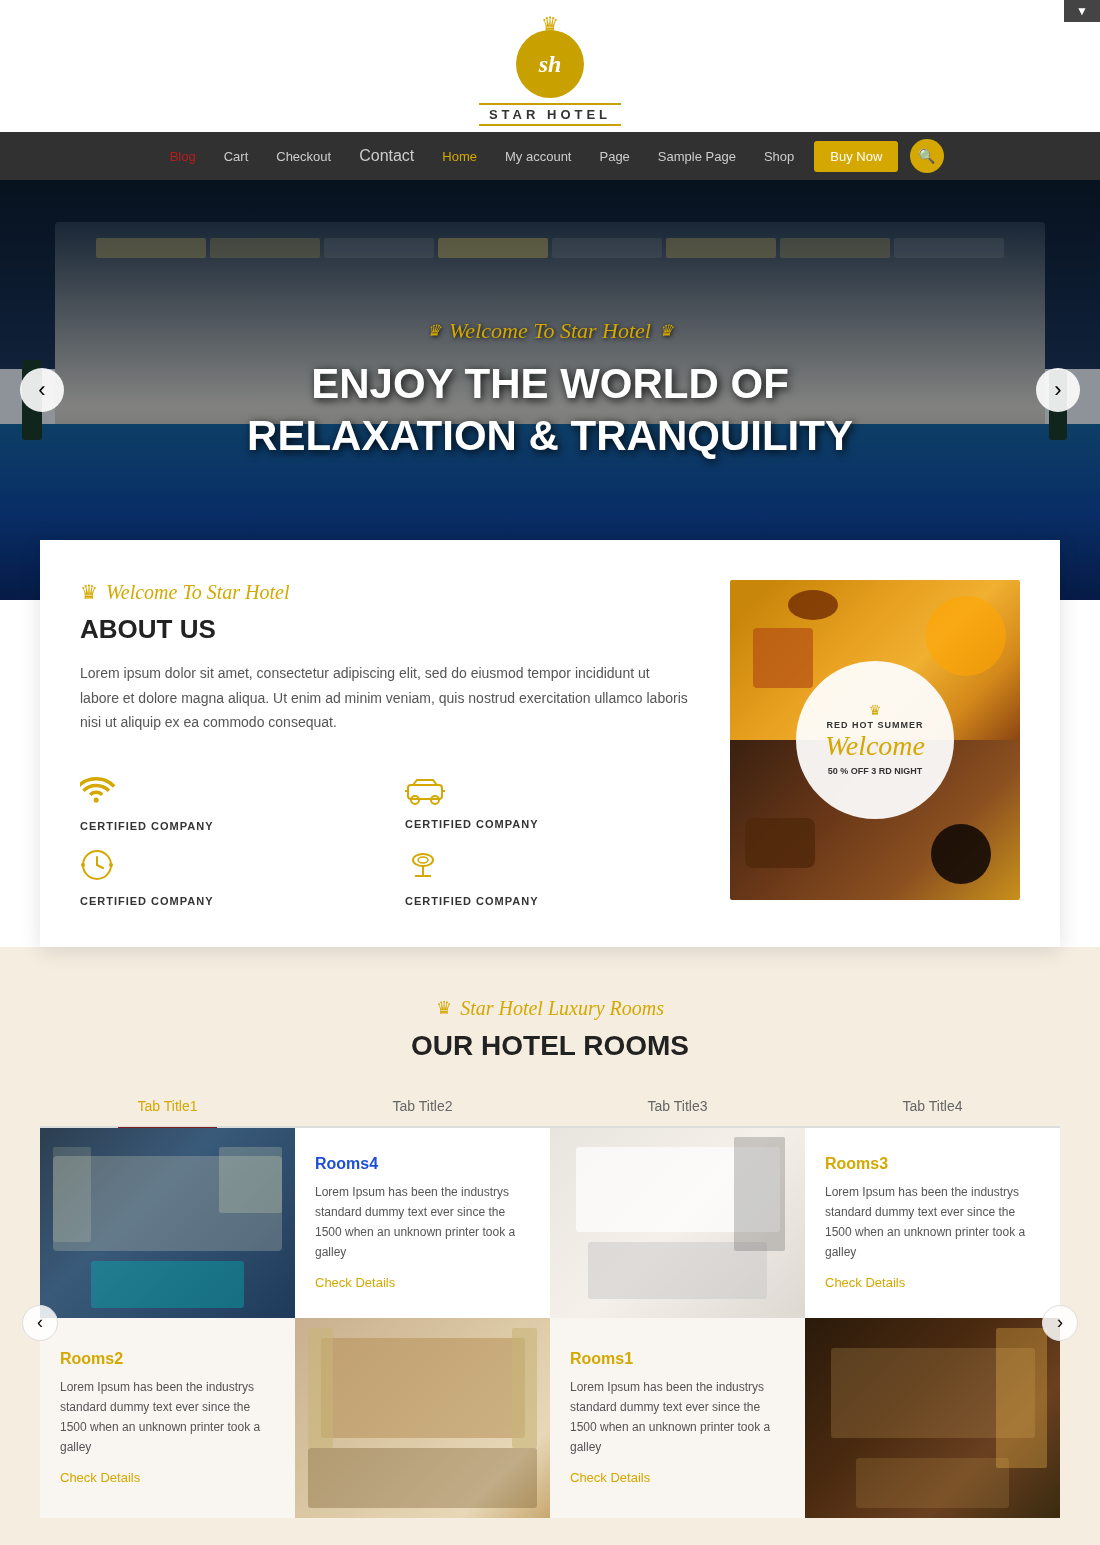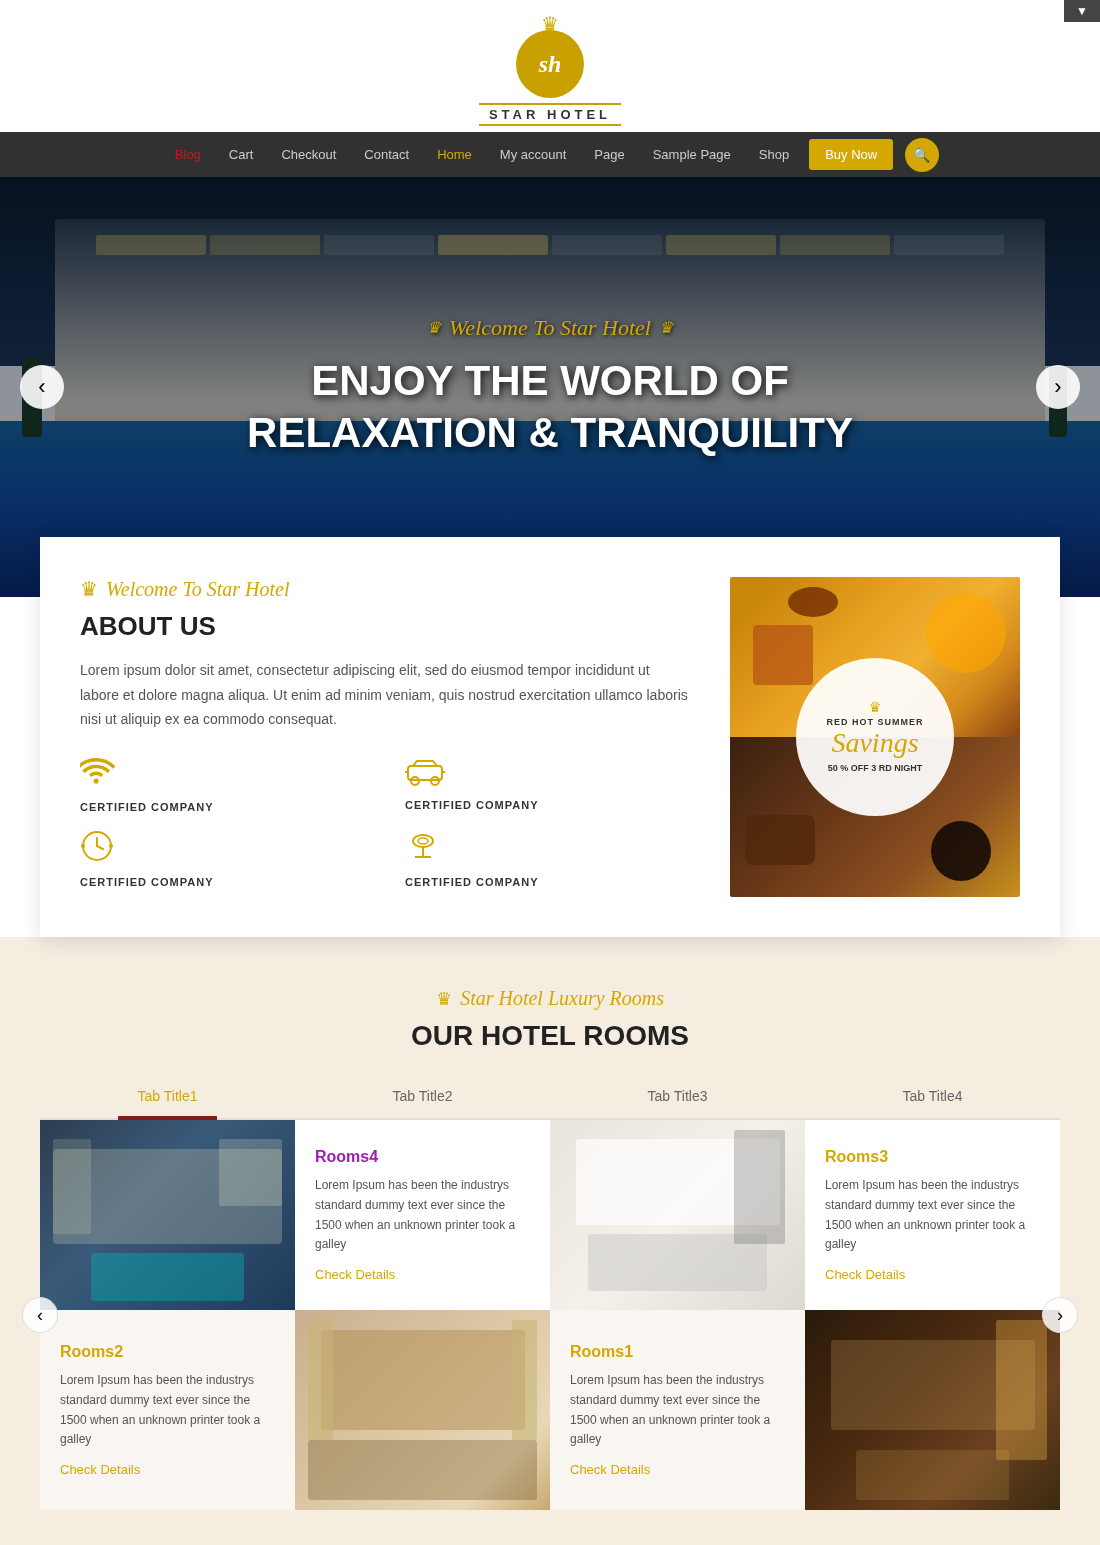--- a/index.html
+++ b/index.html
@@ -30,21 +30,21 @@
       <li>
           <a href="#" style="display:block;padding:12px 14px;color:#b91c1c;text-decoration:none;font-size:13px;">Blog</a>
         </li>
       <li>
           <a href="#" style="display:block;padding:12px 14px;color:#ccc;text-decoration:none;font-size:13px;">Cart</a>
         </li>
       <li>
           <a href="#" style="display:block;padding:12px 14px;color:#ccc;text-decoration:none;font-size:13px;">Checkout</a>
         </li>
       <li>
-          <a href="#" style="display:block;padding:15px 14px;color:#ccc;text-decoration:none;font-size:13px;">Contact</a>
+          <a href="#" style="display:block;padding:15px 14px;color:#ccc;text-decoration:none;font-size:16px;">Contact</a>
         </li>
       <li>
           <a href="#" style="display:block;padding:1px 14px;color:#d4a800;text-decoration:none;font-size:13px;">Home</a>
         </li>
       <li>
           <a href="#" style="display:block;padding:12px 14px;color:#ccc;text-decoration:none;font-size:13px;">My account</a>
         </li>
       <li>
           <a href="#" style="display:block;padding:12px 14px;color:#ccc;text-decoration:none;font-size:13px;">Page</a>
         </li>
@@ -107,21 +107,21 @@
   </div>
 
   <div style="background:#fff;margin:0 40px;margin-top:-60px;position:relative;z-index:20;box-shadow:0 4px 20px rgba(0,0,0,0.12);padding:40px;display:flex;gap:40px;align-items:flex-start;">
 
     <div style="flex:1;">
       <div style="display:flex;align-items:center;gap:8px;margin-bottom:10px;">
         <span style="color:#d4a800;font-size:20px;">♛</span>
         <span style="font-family:Georgia,serif;font-style:italic;color:#d4a800;font-size:20px;">Welcome To Star Hotel</span>
       </div>
       <h2 style="font-size:26px;font-weight:900;text-transform:uppercase;color:#222;margin-bottom:16px;">ABOUT US</h2>
-      <p style="color:#555;line-height:1.75;font-size:14px;margin-bottom:26px;">Lorem ipsum dolor sit amet, consectetur adipiscing elit, sed do eiusmod tempor incididunt ut labore et dolore magna aliqua. Ut enim ad minim veniam, quis nostrud exercitation ullamco laboris nisi ut aliquip ex ea commodo consequat.</p>
+      <p style="color:#555;line-height:1.75;font-size:14px;margin-bottom:42px;">Lorem ipsum dolor sit amet, consectetur adipiscing elit, sed do eiusmod tempor incididunt ut labore et dolore magna aliqua. Ut enim ad minim veniam, quis nostrud exercitation ullamco laboris nisi ut aliquip ex ea commodo consequat.</p>
 
       <div style="display:grid;grid-template-columns:1fr 1fr;gap:16px 40px;">
 
         <div style="display:flex;flex-direction:column;align-items:flex-start;gap:6px;">
           <div style="color:#d4a800;font-size:28px;">
             <svg width="38" height="30" viewBox="0 0 38 30">
                 <path d="M19 24a3 3 0 1 1 0 6 3 3 0 0 1 0-6zm0-8c3.3 0 6.3 1.3 8.5 3.4l-2.8 2.9a8 8 0 0 0-11.4 0l-2.8-2.9A12 12 0 0 1 19 16zm0-8c6.4 0 12.2 2.6 16.4 6.7l-2.8 2.9A19 19 0 0 0 19 12a19 19 0 0 0-13.6 5.6l-2.8-2.9A23 23 0 0 1 19 8zm0-8C9.8 0 1.6 3.8-4 10l2.8 2.9A26.8 26.8 0 0 1 19 4c7.8 0 14.8 3.3 19.8 8.6l2.8-2.9A30.8 30.8 0 0 0 19 0z" fill="#d4a800" transform="scale(0.85)"></path>
               </svg>
           </div>
           <span style="font-size:11px;font-weight:bold;letter-spacing:1px;color:#333;">CERTIFIED COMPANY</span>
@@ -180,54 +180,54 @@
         <div style="position:absolute;top:5%;right:5%;width:80px;height:80px;border-radius:50%;background:rgba(255,165,0,0.6);"></div>
         <div style="position:absolute;top:15%;left:8%;width:60px;height:60px;border-radius:4px;background:rgba(180,80,20,0.7);"></div>
         <div style="position:absolute;top:3%;left:20%;width:50px;height:30px;border-radius:50%;background:rgba(100,30,0,0.7);"></div>
         <div style="position:absolute;bottom:10%;left:5%;width:70px;height:50px;border-radius:8px;background:rgba(80,40,10,0.8);"></div>
         <div style="position:absolute;bottom:5%;right:10%;width:60px;height:60px;border-radius:50%;background:rgba(20,10,5,0.9);"></div>
       </div>
 
       <div style="position:absolute;top:50%;left:50%;transform:translate(-50%,-50%);width:158px;height:158px;background:rgba(255,255,255,0.93);border-radius:50%;display:flex;flex-direction:column;align-items:center;justify-content:center;text-align:center;padding:14px;">
         <span style="color:#d4a800;font-size:14px;margin-bottom:2px;">♛</span>
         <span style="font-size:9px;font-weight:bold;letter-spacing:1px;color:#333;text-transform:uppercase;line-height:1.2;">RED HOT SUMMER</span>
-        <span style="font-family:Georgia,serif;font-style:italic;font-size:28px;color:#d4a800;line-height:1.1;">Savings</span>
+        <span style="font-family:Georgia,serif;font-style:italic;font-size:28px;color:#d4a800;line-height:1.1;">Welcome</span>
         <span style="font-size:9px;font-weight:bold;color:#333;margin-top:4px;line-height:1.3;">50 % OFF 3 RD NIGHT</span>
       </div>
     </div>
   </div>
 
   <div style="background:#f5ede0;padding:50px 40px;text-align:center;">
 
     <div style="display:flex;align-items:center;justify-content:center;gap:8px;margin-bottom:10px;">
       <span style="color:#d4a800;font-size:18px;">♛</span>
       <span style="font-family:Georgia,serif;font-style:italic;color:#d4a800;font-size:20px;">Star Hotel Luxury Rooms</span>
     </div>
     <h2 style="font-size:28px;font-weight:700;text-transform:uppercase;color:#222;margin-bottom:24px;">OUR HOTEL ROOMS</h2>
 
     <div style="display:flex;justify-content:space-around;border-bottom:2px solid #ddd;margin-bottom:0;">
-      <div style="padding:12px 20px;cursor:pointer;font-size:14px;color:#d4a800;border-bottom:4px solid #7f1d1d;margin-bottom:-2px;">Tab Title1</div>
+      <div style="padding:12px 20px;cursor:pointer;font-size:14px;color:#d4a800;border-bottom:1px solid #7f1d1d;margin-bottom:-2px;">Tab Title1</div>
       <div style="padding:12px 20px;cursor:pointer;font-size:14px;color:#666;">Tab Title2</div>
       <div style="padding:12px 20px;cursor:pointer;font-size:14px;color:#666;">Tab Title3</div>
       <div style="padding:12px 20px;cursor:pointer;font-size:14px;color:#666;">Tab Title4</div>
     </div>
 
     <div style="position:relative;">
 
       <div style="display:grid;grid-template-columns:repeat(4,1fr);grid-template-rows:auto auto;gap:0;">
 
         <div style="height:190px;background:linear-gradient(135deg,#2c3e50 0%,#3a5a7a 40%,#1e3a5a 100%);position:relative;overflow:hidden;">
           <div style="position:absolute;top:15%;left:5%;width:90%;height:50%;background:rgba(200,200,180,0.3);border-radius:4px;"></div>
           <div style="position:absolute;bottom:5%;left:20%;width:60%;height:25%;background:rgba(0,180,180,0.4);border-radius:3px;"></div>
           <div style="position:absolute;top:10%;right:5%;width:25%;height:35%;background:rgba(255,255,200,0.2);border-radius:2px;"></div>
           <div style="position:absolute;top:10%;left:5%;width:15%;height:50%;background:rgba(255,255,200,0.15);border-radius:2px;"></div>
         </div>
 
         <div style="background:#fff;padding:20px;text-align:left;display:flex;flex-direction:column;justify-content:center;">
-          <div style="font-size:16px;font-weight:bold;color:#a21caf;margin-bottom:10px;">Rooms4</div>
+          <div style="font-size:16px;font-weight:bold;color:#1d4ed8;margin-bottom:10px;">Rooms4</div>
           <p style="font-size:12px;color:#555;line-height:1.65;margin-bottom:12px;">Lorem Ipsum has been the industrys standard dummy text ever since the 1500 when an unknown printer took a galley</p>
           <a href="#" style="color:#d4a800;font-size:13px;text-decoration:none;">Check Details</a>
         </div>
 
         <div style="height:190px;background:linear-gradient(135deg,#e8e4de 0%,#f5f0ea 50%,#ddd8d0 100%);position:relative;overflow:hidden;">
           <div style="position:absolute;top:10%;left:10%;width:80%;height:45%;background:rgba(255,255,255,0.7);border-radius:3px;"></div>
           <div style="position:absolute;bottom:10%;left:15%;width:70%;height:30%;background:rgba(200,200,200,0.5);border-radius:3px;"></div>
           <div style="position:absolute;top:5%;right:8%;width:20%;height:60%;background:rgba(100,100,100,0.3);border-radius:2px;"></div>
         </div>
 

